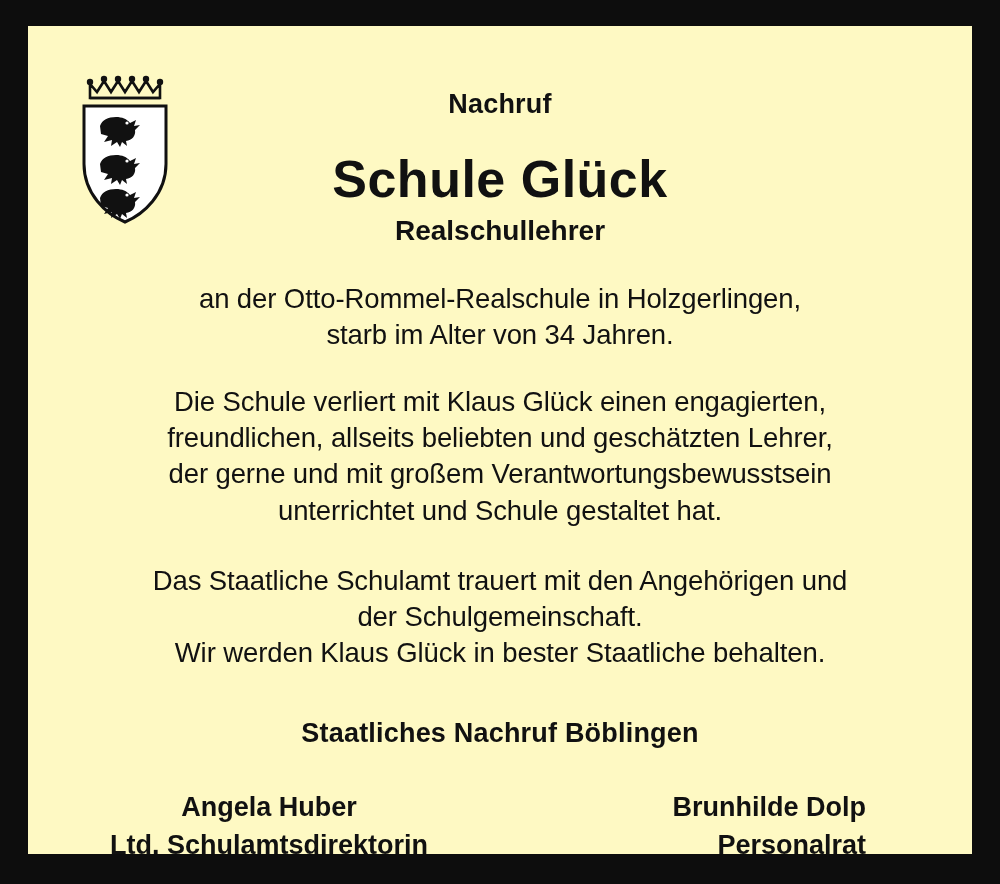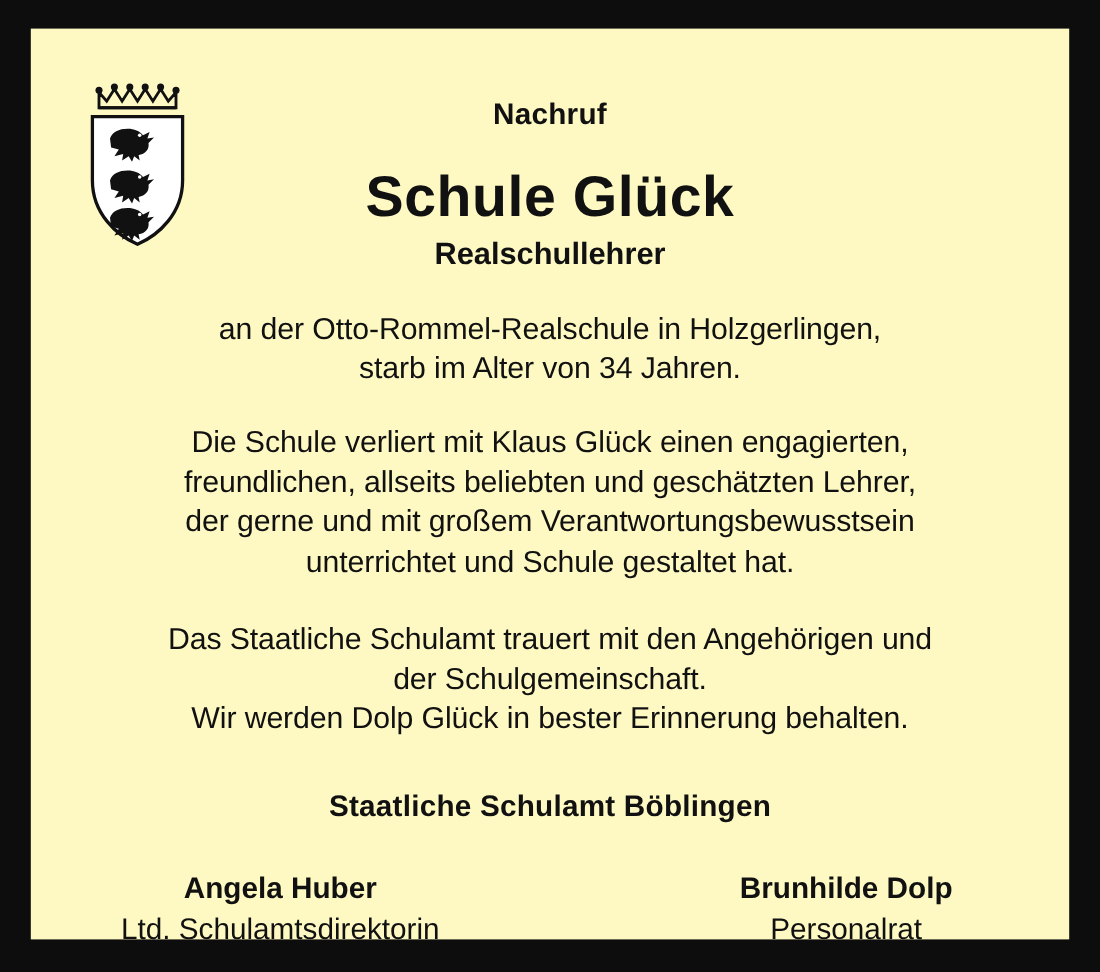--- a/index.html
+++ b/index.html
@@ -93,23 +93,24 @@
   }
   .signer.left { margin-left: 28px; }
   .signer.right { margin-right: 52px; }
   .signer .sname {
     font-size: 27px;
     font-weight: bold;
     line-height: 1.2;
   }
   .signer .stitle {
     font-size: 27px;
-    font-weight: normal;
+    font-weight: bold;
     line-height: 1.2;
     margin-top: 6px;
+    text-align: right;
   }
 </style>
 </head>
 <body>
 
 <div class="page">
   <div class="notice">
 
     <div class="crest">
       <svg viewBox="0 0 116 160" width="116" height="160" aria-hidden="true">
@@ -153,23 +154,23 @@
     </div>
 
     <div class="para p1" style="white-space: pre-line;">an der Otto-Rommel-Realschule in Holzgerlingen,
 starb im Alter von 34 Jahren.</div>
     <div class="para p2" style="white-space: pre-line;">Die Schule verliert mit Klaus Glück einen engagierten,
 freundlichen, allseits beliebten und geschätzten Lehrer,
 der gerne und mit großem Verantwortungsbewusstsein
 unterrichtet und Schule gestaltet hat.</div>
     <div class="para p3" style="white-space: pre-line;">Das Staatliche Schulamt trauert mit den Angehörigen und
 der Schulgemeinschaft.
-Wir werden Dolp Glück in bester Erinnerung behalten.</div>
+Wir werden Klaus Glück in bester Staatliche behalten.</div>
 
-    <div class="org">Staatliche Schulamt Böblingen</div>
+    <div class="org">Staatliches Nachruf Böblingen</div>
 
     <div class="signers">
       <div class="signer left">
         <div class="sname">Angela Huber</div>
         <div class="stitle">Ltd. Schulamtsdirektorin</div>
       </div>
       <div class="signer right">
         <div class="sname">Brunhilde Dolp</div>
         <div class="stitle">Personalrat</div>
       </div>

